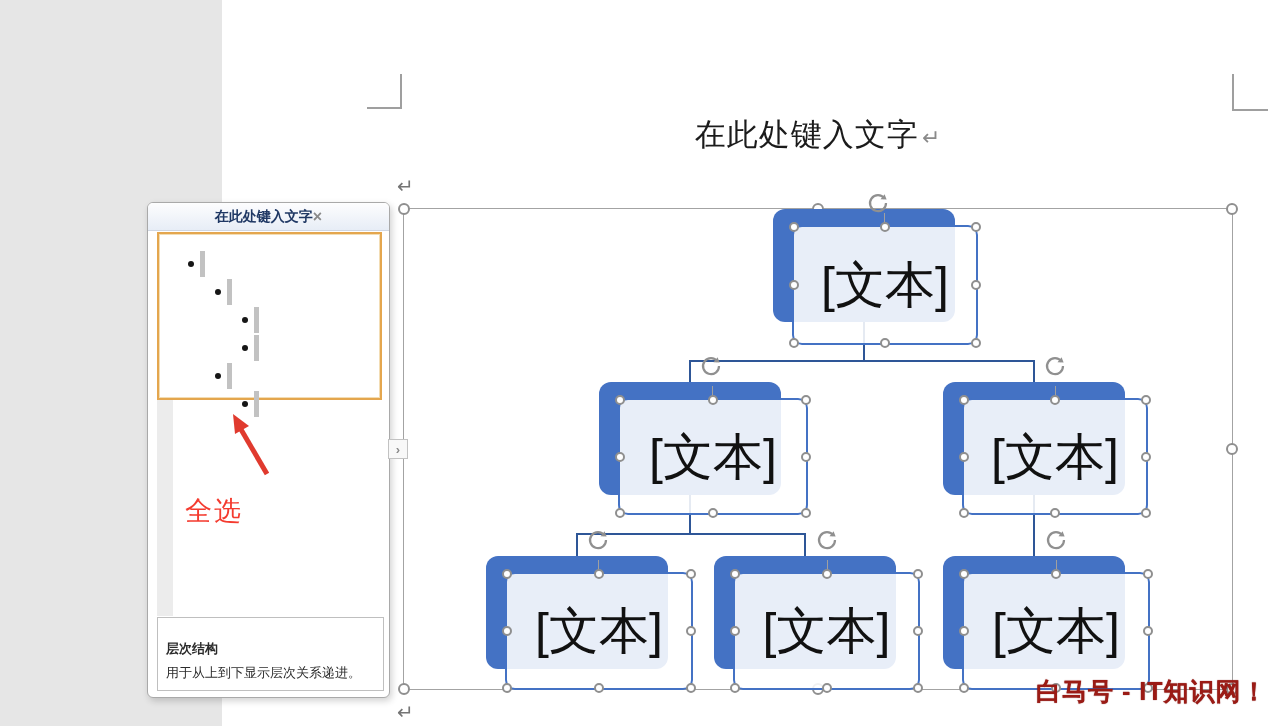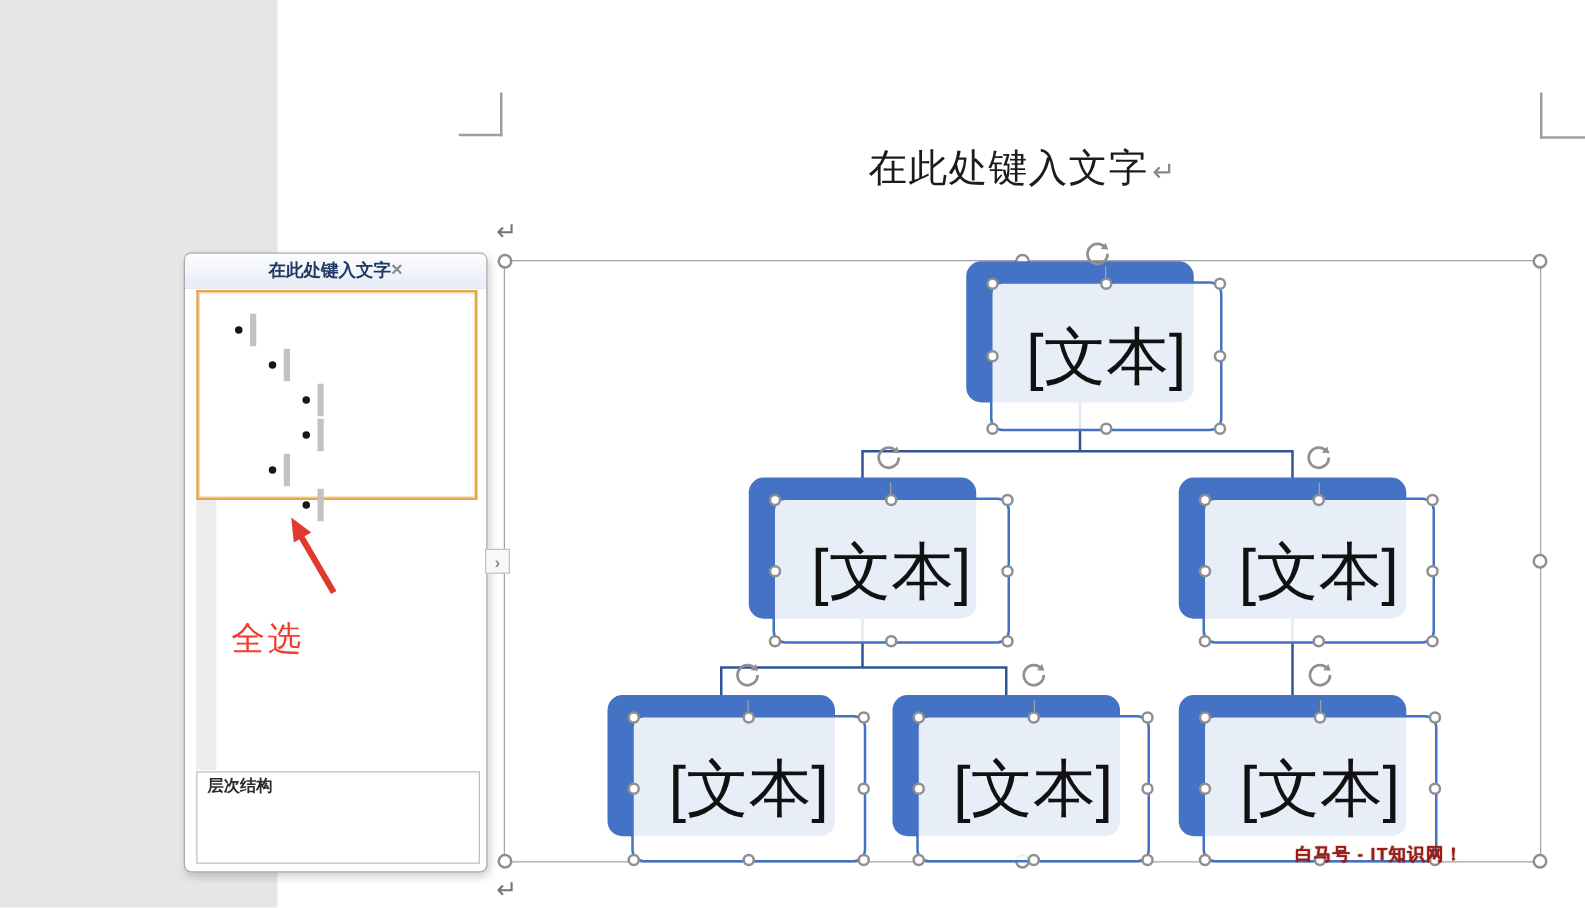--- a/index.html
+++ b/index.html
@@ -43,21 +43,21 @@
     border-radius:10px;box-sizing:border-box;z-index:4;
     display:flex;align-items:center;justify-content:center;}
   .box-label{font-size:50px;color:#111;line-height:1;white-space:nowrap;}
 
   .rot{z-index:5;width:24px;height:24px;}
   .rot-stem{width:1px;background:#a0a0a0;z-index:4;}
 
   svg.connectors{left:0;top:0;z-index:2;pointer-events:none;}
 
   
-  .watermark{left:1036px;top:675px;z-index:7;font-size:14px;font-weight:bold;
+  .watermark{left:1036px;top:675px;z-index:7;font-size:25px;font-weight:bold;
     color:#9b1b15;white-space:nowrap;letter-spacing:1px;
     text-shadow:0 0 1px #7d120e;}
 
   
   .pane{left:147px;top:202px;width:243px;height:496px;background:#ffffff;
     border:1px solid #a9a9a9;border-radius:6px;box-sizing:border-box;
     box-shadow:2px 3px 7px rgba(0,0,0,0.18);z-index:8;}
   .pane-header{position:absolute;left:0;top:0;right:0;height:28px;
     background:linear-gradient(#fdfdfe,#e7edf6);
     border-bottom:1px solid #cfd6e2;border-radius:5px 5px 0 0;
@@ -68,21 +68,21 @@
   .outline-box{position:absolute;left:9px;top:29px;width:225px;height:168px;
     background:#fff;border:2px solid #e4a64e;box-sizing:border-box;
     box-shadow:0 0 0 1px #f3ddb4 inset;}
   .outline-row{position:absolute;height:28px;}
   .o-dot{position:absolute;width:6px;height:6px;border-radius:50%;background:#161616;top:11px;}
   .o-bar{position:absolute;width:5px;height:26px;background:#c2c2c2;top:1px;}
   .pane-strip{position:absolute;left:9px;top:197px;width:16px;height:216px;background:#ececec;}
   .annotation{position:absolute;left:37px;top:290px;font-size:27px;color:#f43b2f;letter-spacing:2px;}
   .pane-footer{position:absolute;left:9px;top:414px;width:227px;height:74px;
     border:1px solid #bfbfbf;box-sizing:border-box;background:#fff;
-    padding:2px 8px;font-size:13px;color:#2b2b2b;}
+    padding:22px 8px;font-size:13px;color:#2b2b2b;}
   .pane-footer .fname{font-weight:bold;margin-bottom:6px;}
   .pane-footer .fdesc{margin-bottom:6px;}
   .pane-footer .flink{text-decoration:underline;color:#3b3b3b;cursor:pointer;}
 
   .pane-toggle{left:388px;top:439px;width:20px;height:20px;z-index:9;
     background:#f8f8f8;border:1px solid #c2c2c2;box-sizing:border-box;
     display:flex;align-items:center;justify-content:center;
     font-size:13px;font-weight:bold;color:#8a8a8a;}
 </style>
 </head>
@@ -268,18 +268,19 @@
   <div class="pane-strip"></div>
 
   <svg class="abs" style="left:75px;top:203px;z-index:2;" width="60" height="75">
     <line x1="44" y1="68" x2="16" y2="20" stroke="#e03a2e" stroke-width="5"></line>
     <path d="M10 8 L26 20 L12 28 Z" fill="#e03a2e"></path>
   </svg>
   <div class="annotation">全选</div>
 
   <div class="pane-footer">
     <div class="fname">层次结构</div>
+    <div class="fdesc">用于从上到下显示层次关系递进。</div>
   </div>
 </div>
 
 <div class="abs pane-toggle">
   <span>›</span>
 </div>
 
 </body></html>

